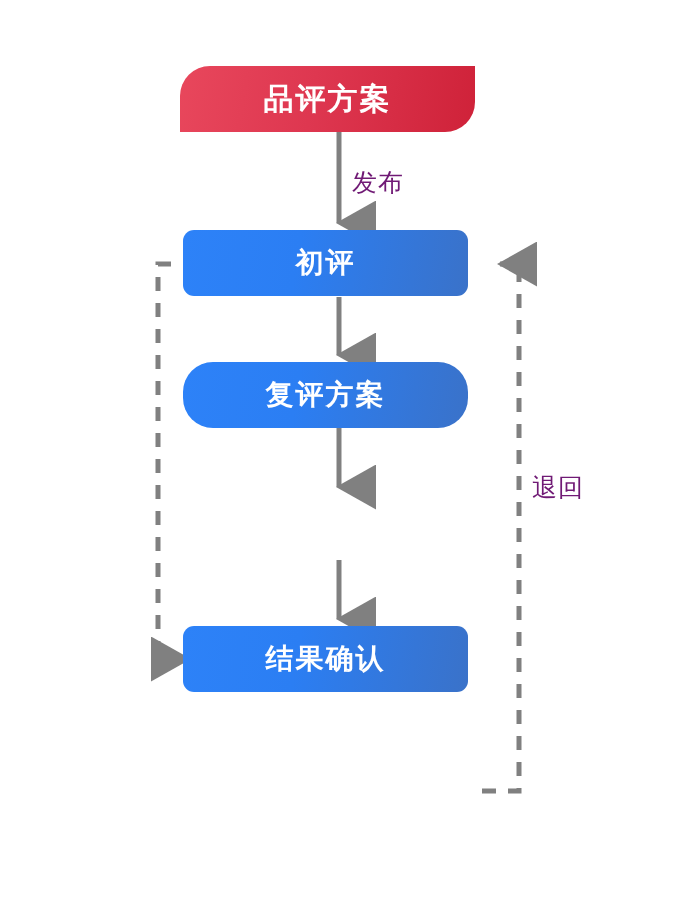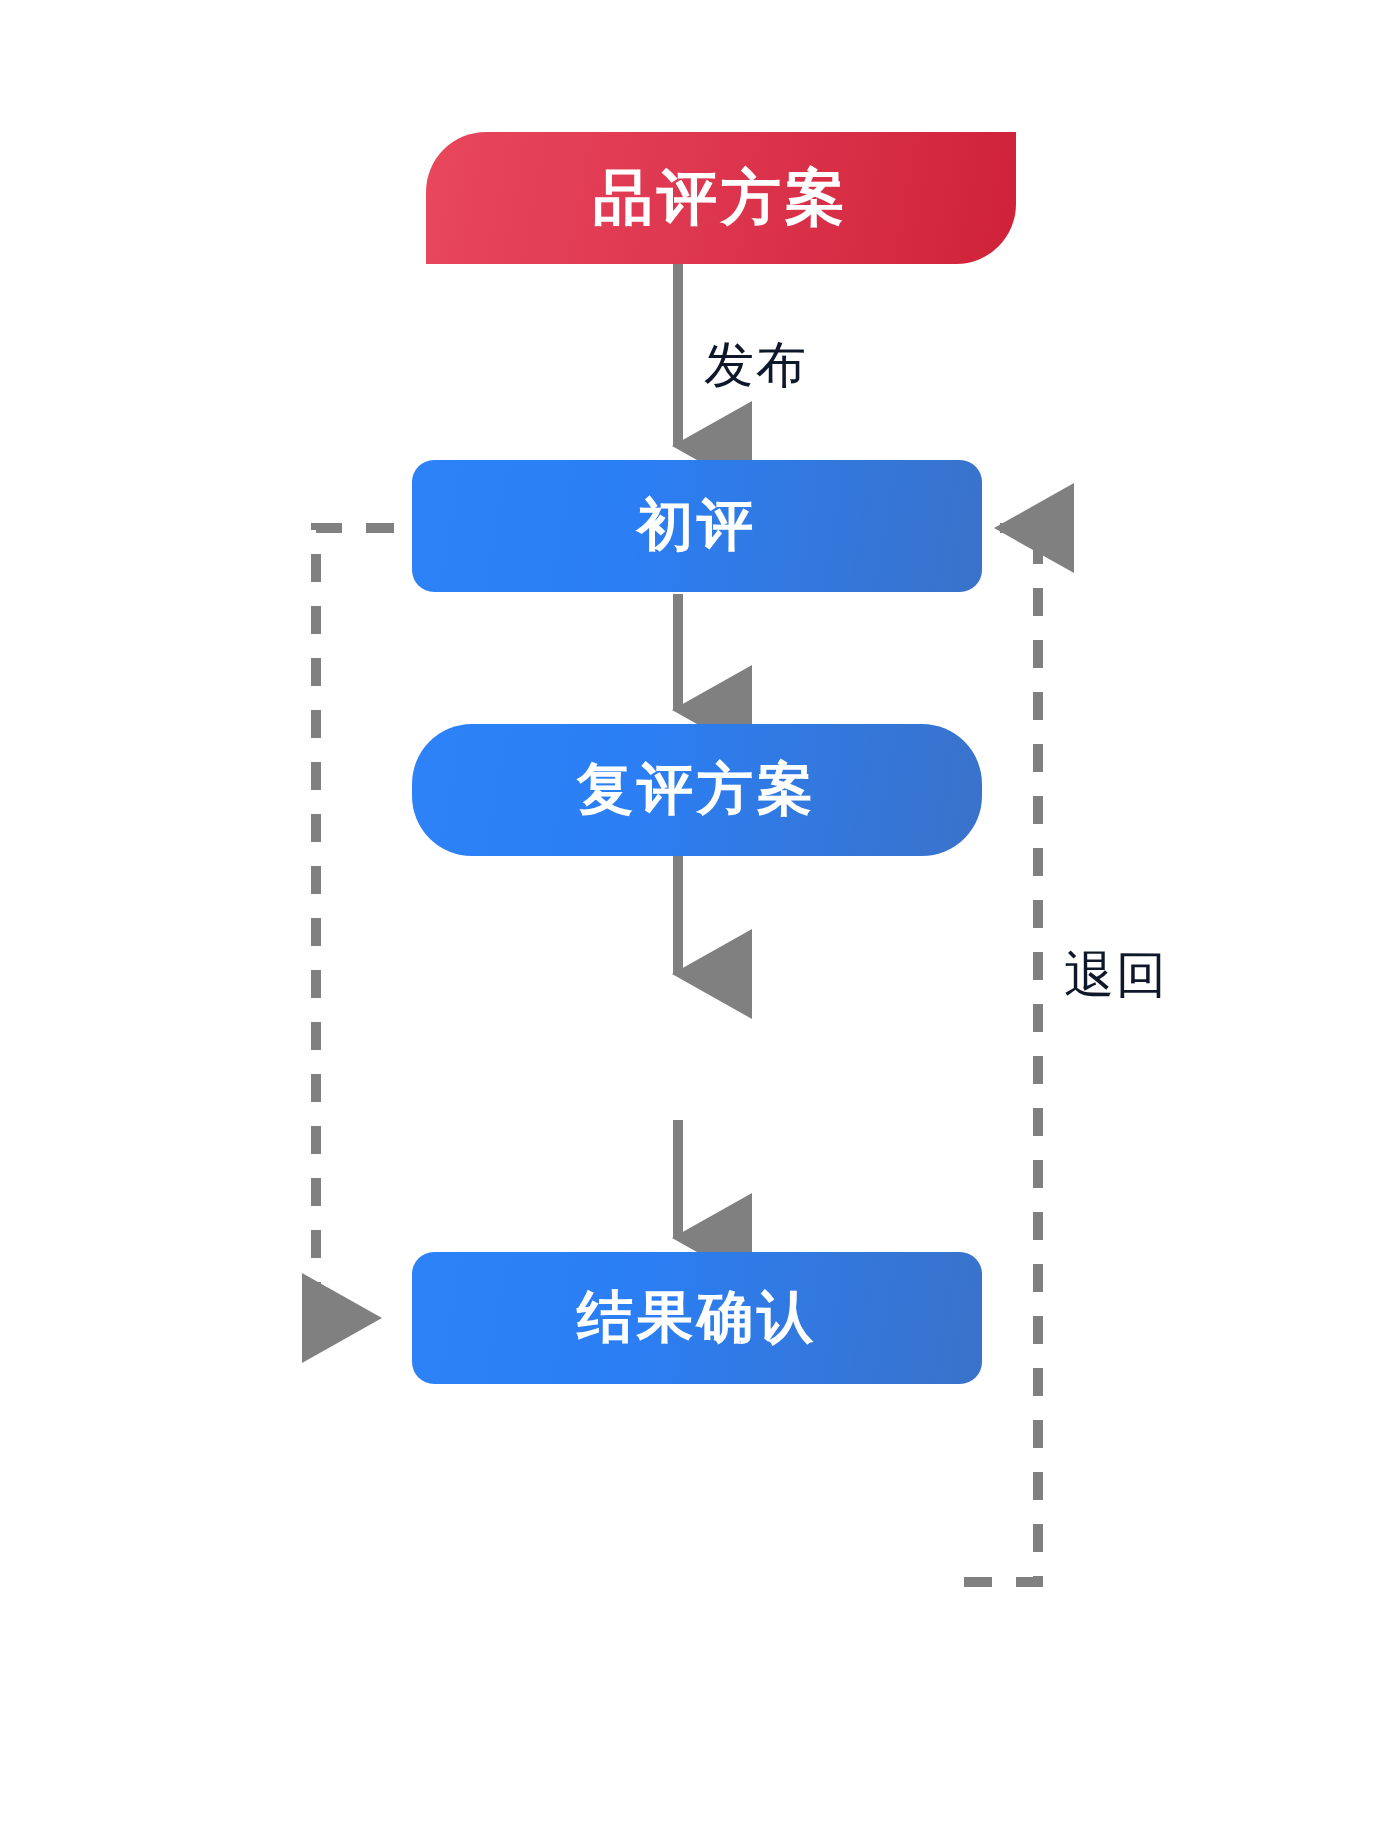--- a/index.html
+++ b/index.html
@@ -17,40 +17,40 @@
   .node{
     position:absolute;
     display:flex;align-items:center;justify-content:center;
     color:#ffffff;
     font-weight:bold;
     letter-spacing:2px;
     box-sizing:border-box;
     user-select:none;
   }
   .node-start{
-    left:213px;top:66px;width:295px;height:66px;
+    left:180px;top:66px;width:295px;height:66px;
     font-size:30px;
     background:linear-gradient(100deg,#e8475c 0%,#de3750 45%,#cf2239 100%);
     border-radius:30px 0 30px 0;
   }
   .node-step{
-    left:206px;width:285px;height:66px;
+    left:183px;width:285px;height:66px;
     font-size:28px;
     background:linear-gradient(100deg,#2d82f8 0%,#2b7ef3 40%,#3a72c9 100%);
     border-radius:11px;
   }
   .n1{top:230px;}
   .n2{top:362px;border-radius:30px;}
   .n3{top:494px;}
   .n4{top:626px;}
   .n5{top:758px;}
 
   .edge-label{
     position:absolute;
-    color:#0f172a;
+    color:#701a75;
     font-size:25px;
     letter-spacing:1px;
     white-space:nowrap;
     user-select:none;
   }
   .lbl-publish{left:352px;top:166px;}
   .lbl-return{left:532px;top:471px;}
 </style>
 </head>
 <body>

